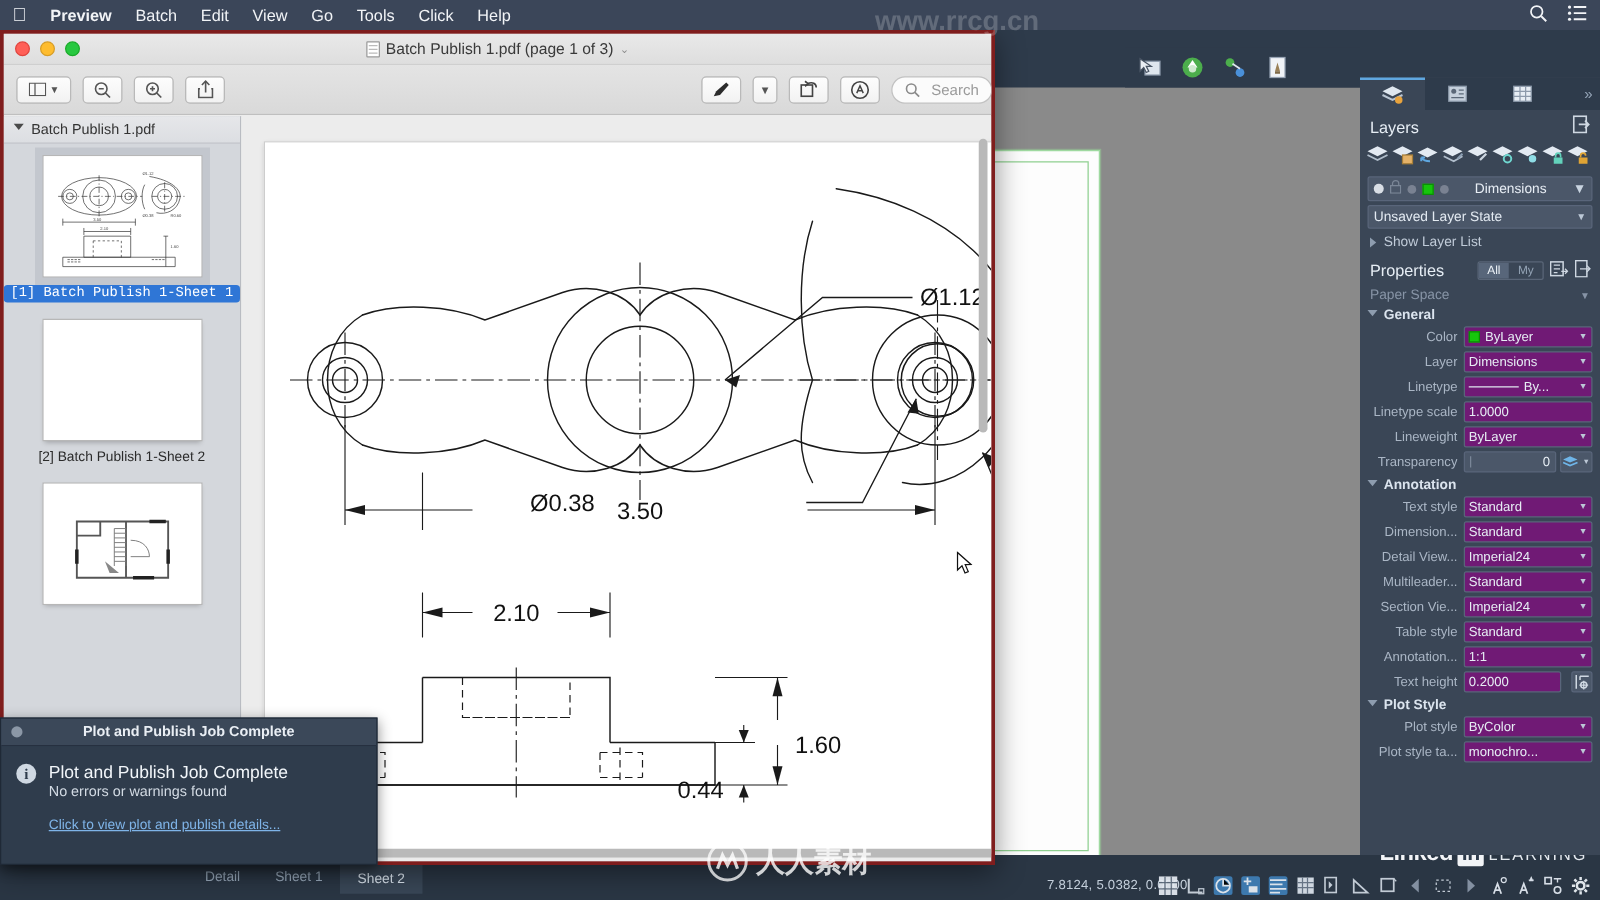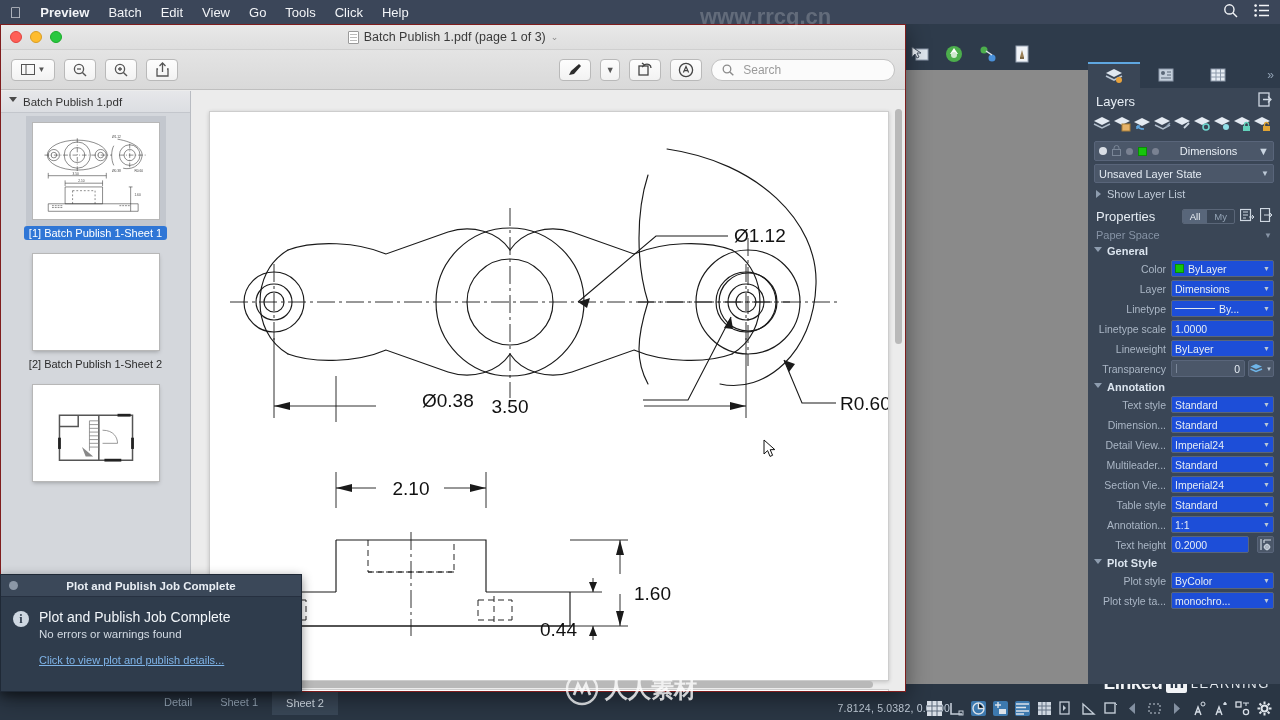--- a/index.html
+++ b/index.html
@@ -104,21 +104,21 @@
   .seg span { font-size:9.5px; padding:1px 7px; color:#93a3b5; }
   .seg span.on { background:#58667a; color:#eef3f8; }
 
   .ps-row { padding:2px 8px; color:#8794a6; font-size:11px; display:flex; align-items:center;}
   .ps-row .caret{ margin-left:auto; font-size:8px; }
 
   .sect { padding:2px 0 1px 6px; display:flex; align-items:center; gap:5px; font-size:11px; color:#dbe4ee; font-weight:bold;}
   .prow { display:flex; align-items:center; height:19px; margin:1px 6px 1px 0; gap:5px;}
   .plabel { width:78px; text-align:right; color:#aab6c5; font-size:10.5px; white-space:nowrap; overflow:hidden;}
   .pval {
-    flex:1; background:#1d4ed8; border:1px solid #59657a; border-radius:2px;
+    flex:1; background:#701a75; border:1px solid #59657a; border-radius:2px;
     height:17px; display:flex; align-items:center; padding:0 3px; color:#e6edf4; font-size:10.5px;
   }
   .pval .caret { margin-left:auto; font-size:7px; color:#bcc8d6;}
   .pval .swatch{ width:9px;height:9px;background:#16c60c;border:1px solid #0a8d05;margin-right:4px;}
   .pval .ltline{ display:inline-block; width:40px;height:0;border-top:1.5px solid #e0e7ef; margin-right:4px;}
   .pval.plain { justify-content:flex-start; }
   .transp { display:flex; align-items:center; flex:1; gap:3px;}
   .transp .bar { flex:1; background:#4b5769; border:1px solid #59657a; height:17px; border-radius:2px;
       display:flex;align-items:center;justify-content:flex-end;padding:0 4px;font-size:10.5px;color:#e6edf4;}
   .transp .bar:before{content:"";width:1px;height:9px;background:#7a8698;margin-right:auto;}
@@ -131,22 +131,22 @@
     position:absolute; left:0; top:0; right:0; height:24px;
     background:#3b4659; display:flex; align-items:center; padding:0 10px;
     color:#f2f4f7; font-size:13px; gap:19px; z-index:40;
   }
   .menubar .apple { font-size:15px; line-height:1; }
   .menubar .app { font-weight:bold; }
   .menubar .right { margin-left:auto; display:flex; align-items:center; gap:16px;}
 
   
   .prev {
-    position:absolute; left:0; top:24px; width:906px; height:668px;
-    background:#ececec; border:1px solid #7f1d1d;
+    position:absolute; left:0; top:24px; width:796px; height:668px;
+    background:#ececec; border:3px solid #7f1d1d;
     box-shadow: 0 6px 22px rgba(0,0,0,.45);
     z-index:30; overflow:hidden;
   }
   .titlebar {
     height:25px; background:linear-gradient(#e9e9e9,#dedede);
     border-bottom:1px solid #cfcfcf; display:flex; align-items:center; position:relative;
   }
   .traffic { display:flex; gap:8px; padding-left:9px; }
   .tl { width:12px; height:12px; border-radius:50%; }
   .tl.r{background:#ff5f57;border:.5px solid #e0443e;}
@@ -194,21 +194,21 @@
   .thumbwrap { padding:10px 0 0; }
   .thumb-item { display:flex; flex-direction:column; align-items:center; margin-bottom:14px; }
   .thumb {
     width:126px; background:#fff; border:4px solid #fff;
     box-shadow: 0 0 0 1px #b7b7b7, 0 2px 4px rgba(0,0,0,.25);
     position:relative;
   }
   .thumb.sel { box-shadow:0 0 0 1px #b7b7b7, 0 0 0 7px #c3c7ce, 0 2px 5px rgba(0,0,0,.3); }
   .thumb svg { display:block; width:100%; }
   .thumb-label { margin-top:7px; font-size:11px; color:#2b2b2b; padding:1px 5px; border-radius:3px;}
-  .thumb-label.sel { background:#2f76d6; color:#fff; }
+  .thumb-label.sel { background:#2f76d6; color:#fff;font-family:Liberation Mono, monospace; }
 
   .page-area { flex:1; background:#ececec; position:relative; overflow:hidden; }
   .page {
     position:absolute; left:18px; top:20px; width:680px; height:570px;
     background:#fff; border:1px solid #cdcdcd; box-shadow:0 1px 4px rgba(0,0,0,.18);
   }
   .page svg { display:block; }
   .vscroll {
     position:absolute; right:3px; top:18px; width:7px; height:235px;
     background:#b9b9b9; border-radius:4px;

